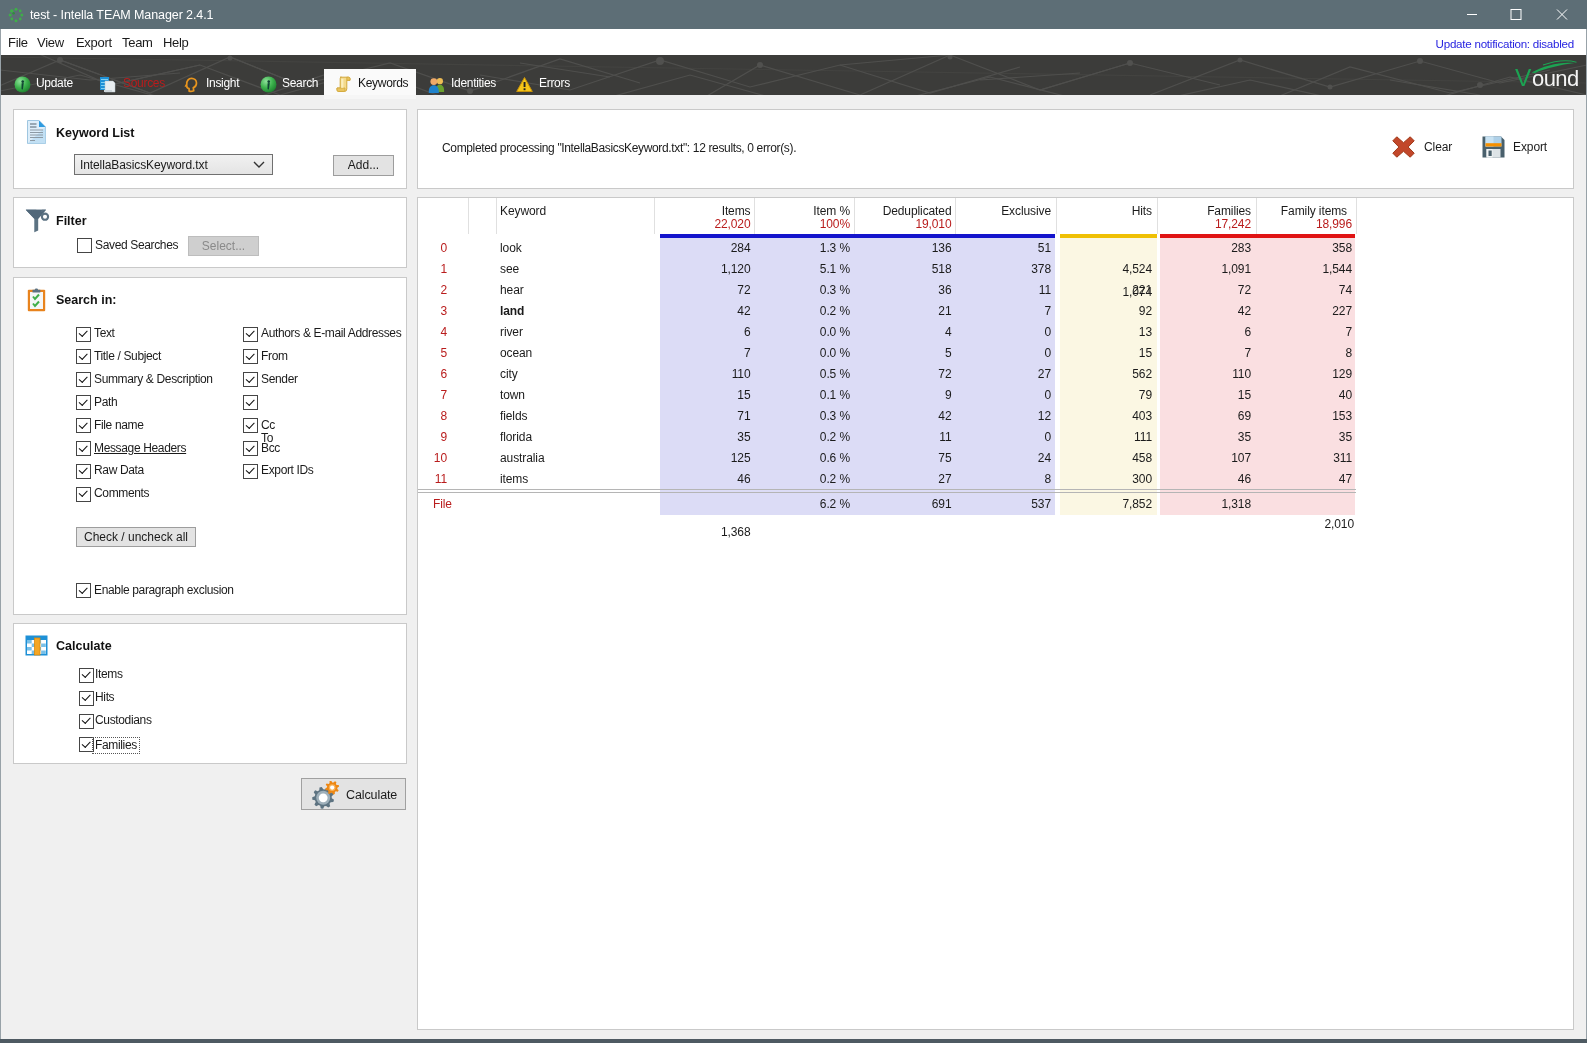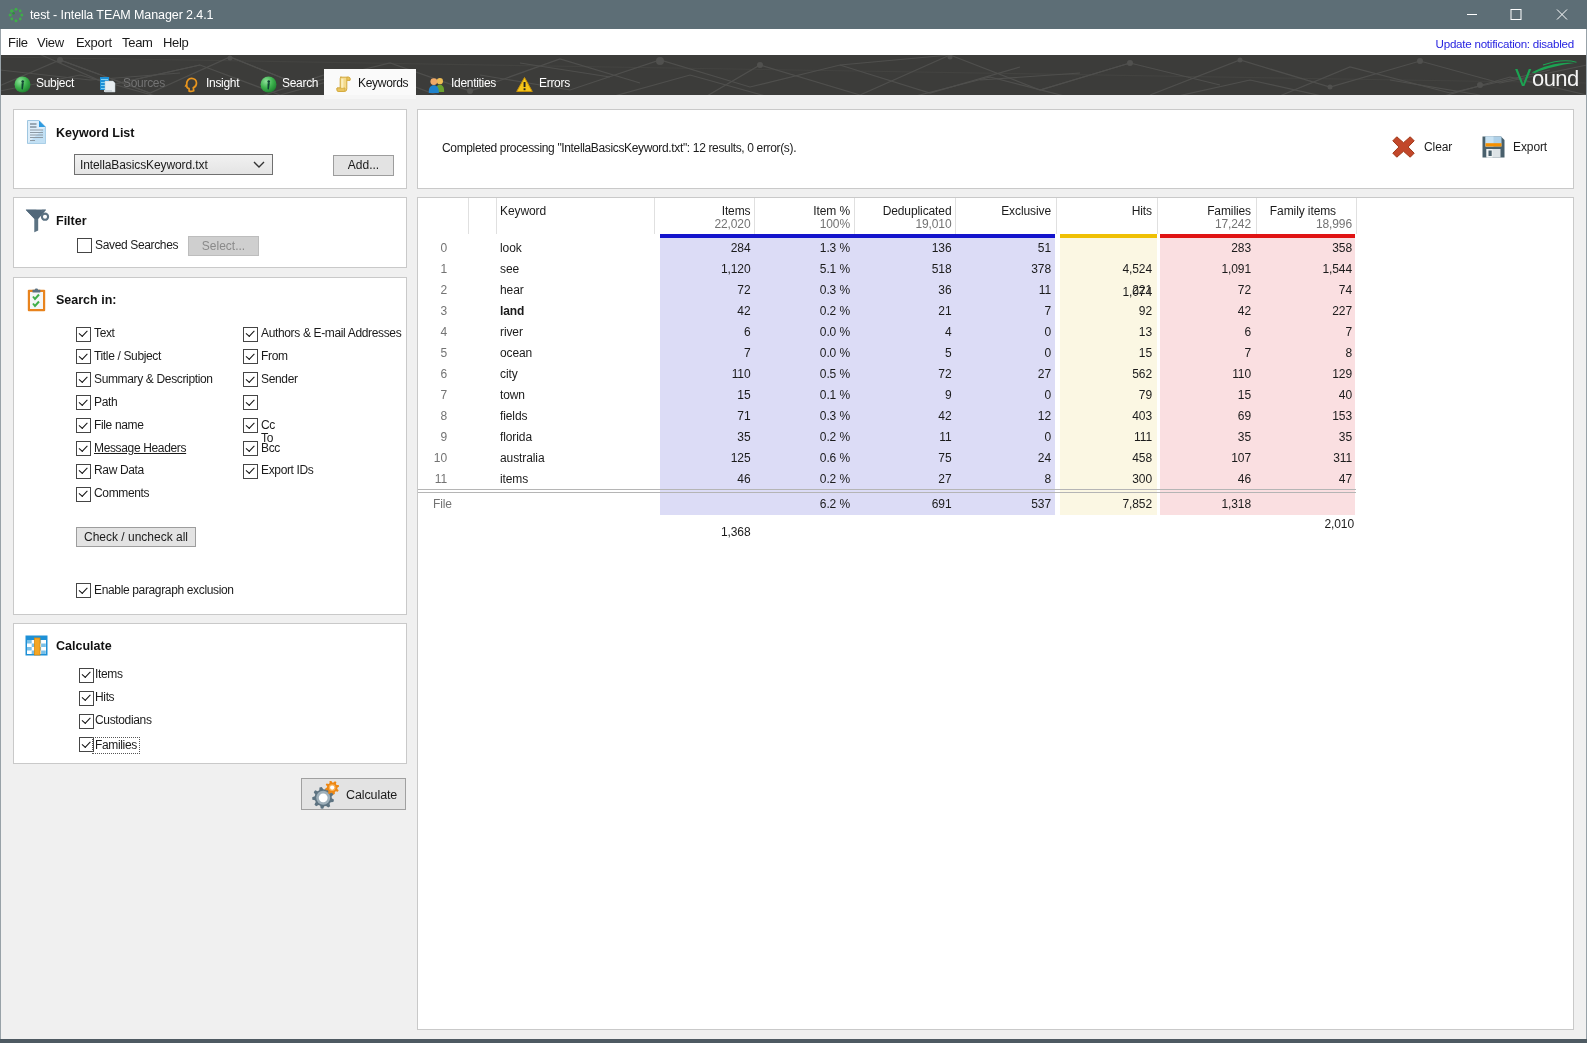--- a/index.html
+++ b/index.html
@@ -1,20 +1,20 @@
 <!DOCTYPE html>
 <html><head><meta charset="utf-8"><style>
 html,body{margin:0;padding:0;}
 body{width:1587px;height:1043px;overflow:hidden;background:#f0f0f0;
  font-family:"Liberation Sans",sans-serif;-webkit-font-smoothing:antialiased;}
 #root{position:absolute;left:0;top:0;width:1587px;height:1043px;}
 .abs{position:absolute;}
 .t{position:absolute;font-size:12px;line-height:16px;color:#1b1b1b;white-space:nowrap;letter-spacing:-0.1px;}
 .tr{text-align:right;}
-.gray{color:#737373;}
+.gray{color:#b91c1c;}
 .panel{position:absolute;background:#fff;border:1px solid #c9c9c9;}
 .phead{position:absolute;font-size:12.5px;font-weight:bold;color:#111;white-space:nowrap;}
 .cb{position:absolute;width:13px;height:13px;background:#fff;border:1px solid #454545;}
 .cb.ck:after{content:"";position:absolute;left:2px;top:2.5px;width:7px;height:3.5px;
  border-left:1.8px solid #111;border-bottom:1.8px solid #111;transform:rotate(-47deg);}
 .cblbl{position:absolute;font-size:12px;line-height:15px;color:#1b1b1b;white-space:nowrap;letter-spacing:-0.35px;}
 .btn{position:absolute;background:#e3e3e3;border:1px solid #9d9d9d;font-size:12px;
  color:#1b1b1b;text-align:center;box-sizing:border-box;}
 .vline{position:absolute;width:1px;background:#e0e0e0;}
 </style></head><body>
@@ -87,33 +87,33 @@
         <radialGradient id="gr14" cx="0.35" cy="0.3" r="0.75">
           <stop offset="0" stop-color="#8fe09a"></stop>
           <stop offset="0.55" stop-color="#3cb24c"></stop>
           <stop offset="1" stop-color="#1e8030"></stop>
         </radialGradient>
       </defs>
       <circle cx="8.5" cy="8.5" r="8" fill="url(#gr14)"></circle>
       <path d="M8.8 4.2 a1.4 1.4 0 1 1 -0.1 0z" fill="#143"></path>
       <path d="M7.6 7.2 l2.2 -0.3 -0.9 6.3 c-0.6 0.5 -1.5 0.3 -1.4 -0.6z" fill="#143"></path>
     </svg>
-<div class="t" style="left:36px;top:75px;font-size:12px;letter-spacing:-0.3px;color:#fff;">Subject</div>
+<div class="t" style="left:36px;top:75px;font-size:12px;letter-spacing:-0.3px;color:#fff;">Update</div>
 <svg class="abs" style="left:99px;top:76px;" width="17" height="17" viewBox="0 0 17 17">
       <rect x="1" y="1" width="9" height="13" fill="#1e90d6"></rect>
       <g stroke="#7fd0f2" stroke-width="1">
         <line x1="2" y1="3.5" x2="9" y2="3.5"></line>
         <line x1="2" y1="6.5" x2="9" y2="6.5"></line>
         <line x1="2" y1="9.5" x2="9" y2="9.5"></line>
         <line x1="2" y1="12.5" x2="9" y2="12.5"></line>
       </g>
       <path d="M6 5 h8 l2 2 v9 h-10z" fill="#e8edf0" stroke="#b8c4cc" stroke-width="0.5"></path>
       <rect x="5" y="14" width="8" height="2" fill="#cdd5da"></rect>
     </svg>
-<div class="t" style="left:123px;top:75px;font-size:12px;letter-spacing:-0.3px;color:#737373;">Sources</div>
+<div class="t" style="left:123px;top:75px;font-size:12px;letter-spacing:-0.3px;color:#b91c1c;">Sources</div>
 <svg class="abs" style="left:182px;top:76px;" width="17" height="17" viewBox="0 0 17 17">
       <path d="M7.2 15.2 L7.0 12.6 C5.6 12.1 4.6 11.2 4.9 10.2 L3.8 9.9 L4.8 8.2 C4.4 5 6.6 2.4 9.5 2.4 C12.4 2.4 14.5 4.4 14.5 7.1 C14.5 9.4 13.2 11.1 11.3 11.9 L11.7 14.8 C10.2 15.5 8.6 15.6 7.2 15.2 Z" fill="none" stroke="#e8951e" stroke-width="1.7"></path>
     </svg>
 <div class="t" style="left:206px;top:75px;font-size:12px;letter-spacing:-0.3px;color:#fff;">Insight</div>
 <svg class="abs" style="left:260px;top:76px;" width="17" height="17" viewBox="0 0 17 17">
       <defs>
         <radialGradient id="gr260" cx="0.35" cy="0.3" r="0.75">
           <stop offset="0" stop-color="#8fe09a"></stop>
           <stop offset="0.55" stop-color="#3cb24c"></stop>
           <stop offset="1" stop-color="#1e8030"></stop>
@@ -301,21 +301,21 @@
 <div class="vline" style="left:1157px;top:198px;height:36px;"></div>
 <div class="vline" style="left:1255.5px;top:198px;height:36px;"></div>
 <div class="vline" style="left:1355.5px;top:198px;height:36px;"></div>
 <div class="t" style="left:500px;top:203px;">Keyword</div>
 <div class="t tr" style="right:836.5px;top:203px;">Items</div>
 <div class="t tr" style="right:737.0px;top:203px;">Item %</div>
 <div class="t tr" style="right:635.5px;top:203px;">Deduplicated</div>
 <div class="t tr" style="right:536.0px;top:203px;">Exclusive</div>
 <div class="t tr" style="right:435.0px;top:203px;">Hits</div>
 <div class="t tr" style="right:336.0px;top:203px;">Families</div>
-<div class="t tr" style="right:251px;top:203px;padding-left:8px;">Family items</div>
+<div class="t tr" style="right:240px;top:203px;padding-left:8px;">Family items</div>
 <div class="t tr gray" style="right:836.5px;top:216px;">22,020</div>
 <div class="t tr gray" style="right:737.0px;top:216px;">100%</div>
 <div class="t tr gray" style="right:635.5px;top:216px;">19,010</div>
 <div class="t tr gray" style="right:336.0px;top:216px;">17,242</div>
 <div class="t tr gray" style="right:235.0px;top:216px;">18,996</div>
 <div class="t tr gray" style="right:1140px;top:239.6px;">0</div>
 <div class="t" style="left:500px;top:239.6px;">look</div>
 <div class="t tr" style="right:836.5px;top:239.6px;">284</div>
 <div class="t tr" style="right:737.0px;top:239.6px;">1.3 %</div>
 <div class="t tr" style="right:635.5px;top:239.6px;">136</div>

